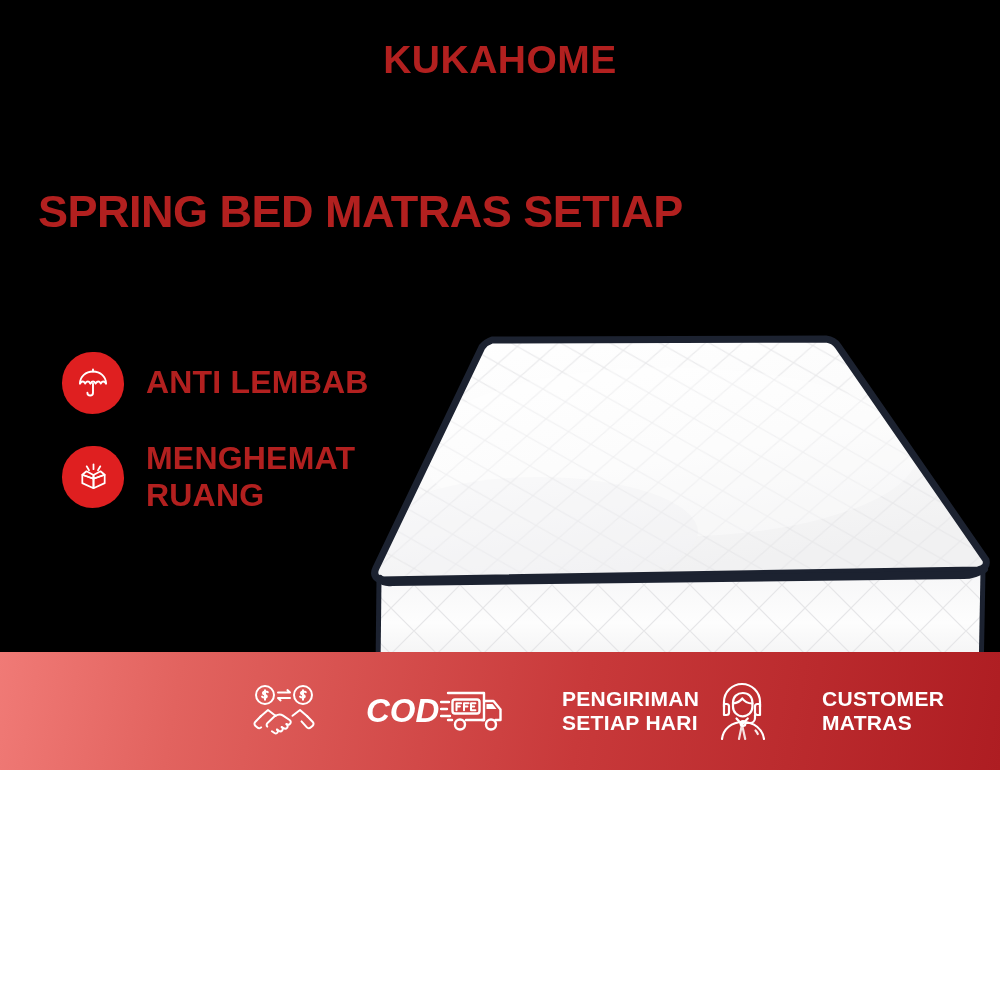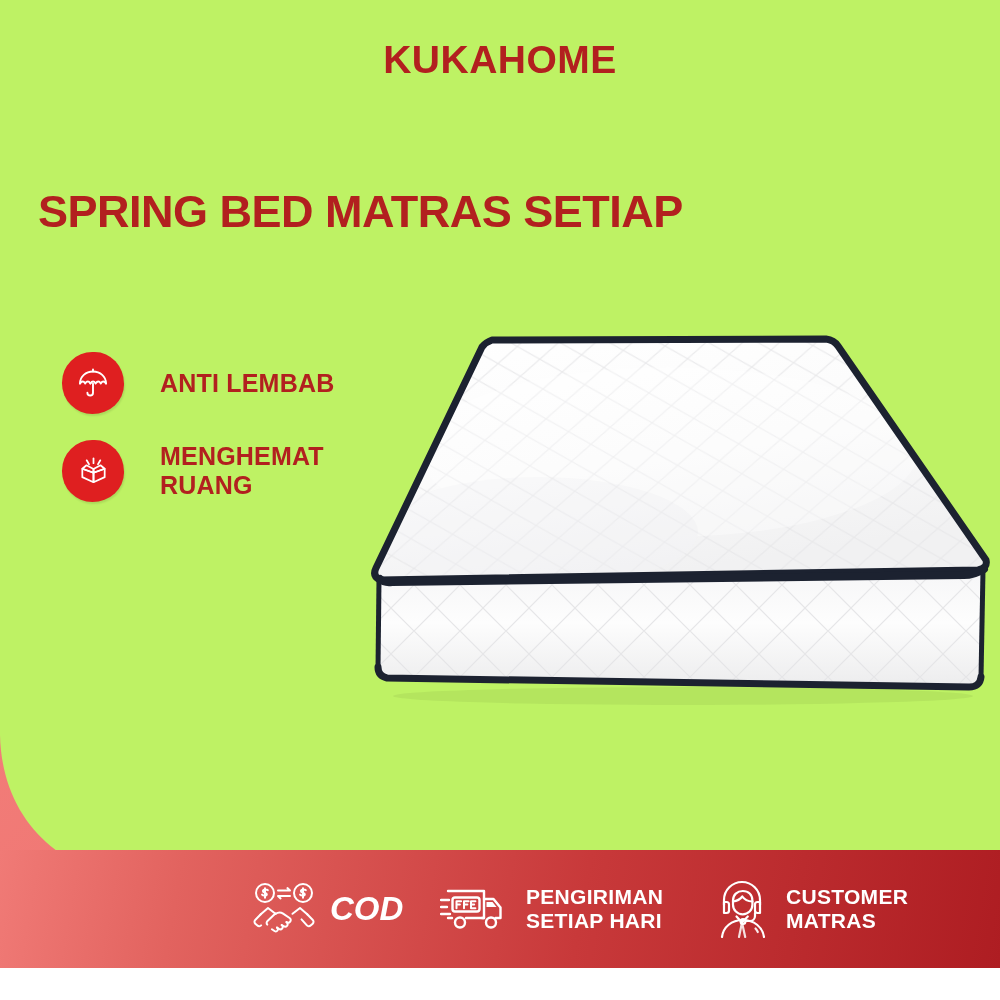--- a/index.html
+++ b/index.html
@@ -3,22 +3,22 @@
 <meta charset="utf-8">
 <style>
   html, body {
     margin: 0;
     padding: 0;
     background: #ffffff;
   }
   #page {
     position: relative;
     width: 1000px;
-    height: 968px;
-    background: #bef264;
+    height: 770px;
+    background: #000000;
     overflow: hidden;
     font-family: "Liberation Sans", sans-serif;
     text-decoration: underline;
   }
 
   
   .brand {
     position: absolute;
     top: 38px;
     left: 0;
@@ -64,22 +64,22 @@
     height: 62px;
     border-radius: 50% 48% 52% 50% / 50% 52% 48% 50%;
     background: #DF1F20;
     display: flex;
     align-items: center;
     justify-content: center;
     box-shadow: 1px 2px 2px rgba(0,0,0,0.10);
   }
   .feature-badge svg { display: block; }
   .feature-label {
-    margin-left: 36px;
-    font-size: 25px;
+    margin-left: 22px;
+    font-size: 32px;
     font-weight: bold;
     line-height: 1.16;
     color: #B2201F;
     letter-spacing: 0.2px;
     font-family: "Liberation Sans", sans-serif;
   }
 
   
   .product {
     position: absolute;
@@ -110,20 +110,21 @@
     height: 118px;
     background: linear-gradient(100deg, #F07A76 0%, #E2635F 18%, #C8393A 58%, #AE1D22 100%);
     display: flex;
     align-items: center;
     overflow: hidden;
   }
   .banner-item {
     display: flex;
     align-items: center;
     color: #ffffff;
+    gap: 36px;
   }
   .banner-item .bicon { flex: 0 0 auto; }
   .banner-item .bicon svg { display: block; }
   .banner-text {
     margin-left: 14px;
     font-size: 21px;
     font-weight: bold;
     line-height: 1.13;
     letter-spacing: 0.3px;
     color: #ffffff;

